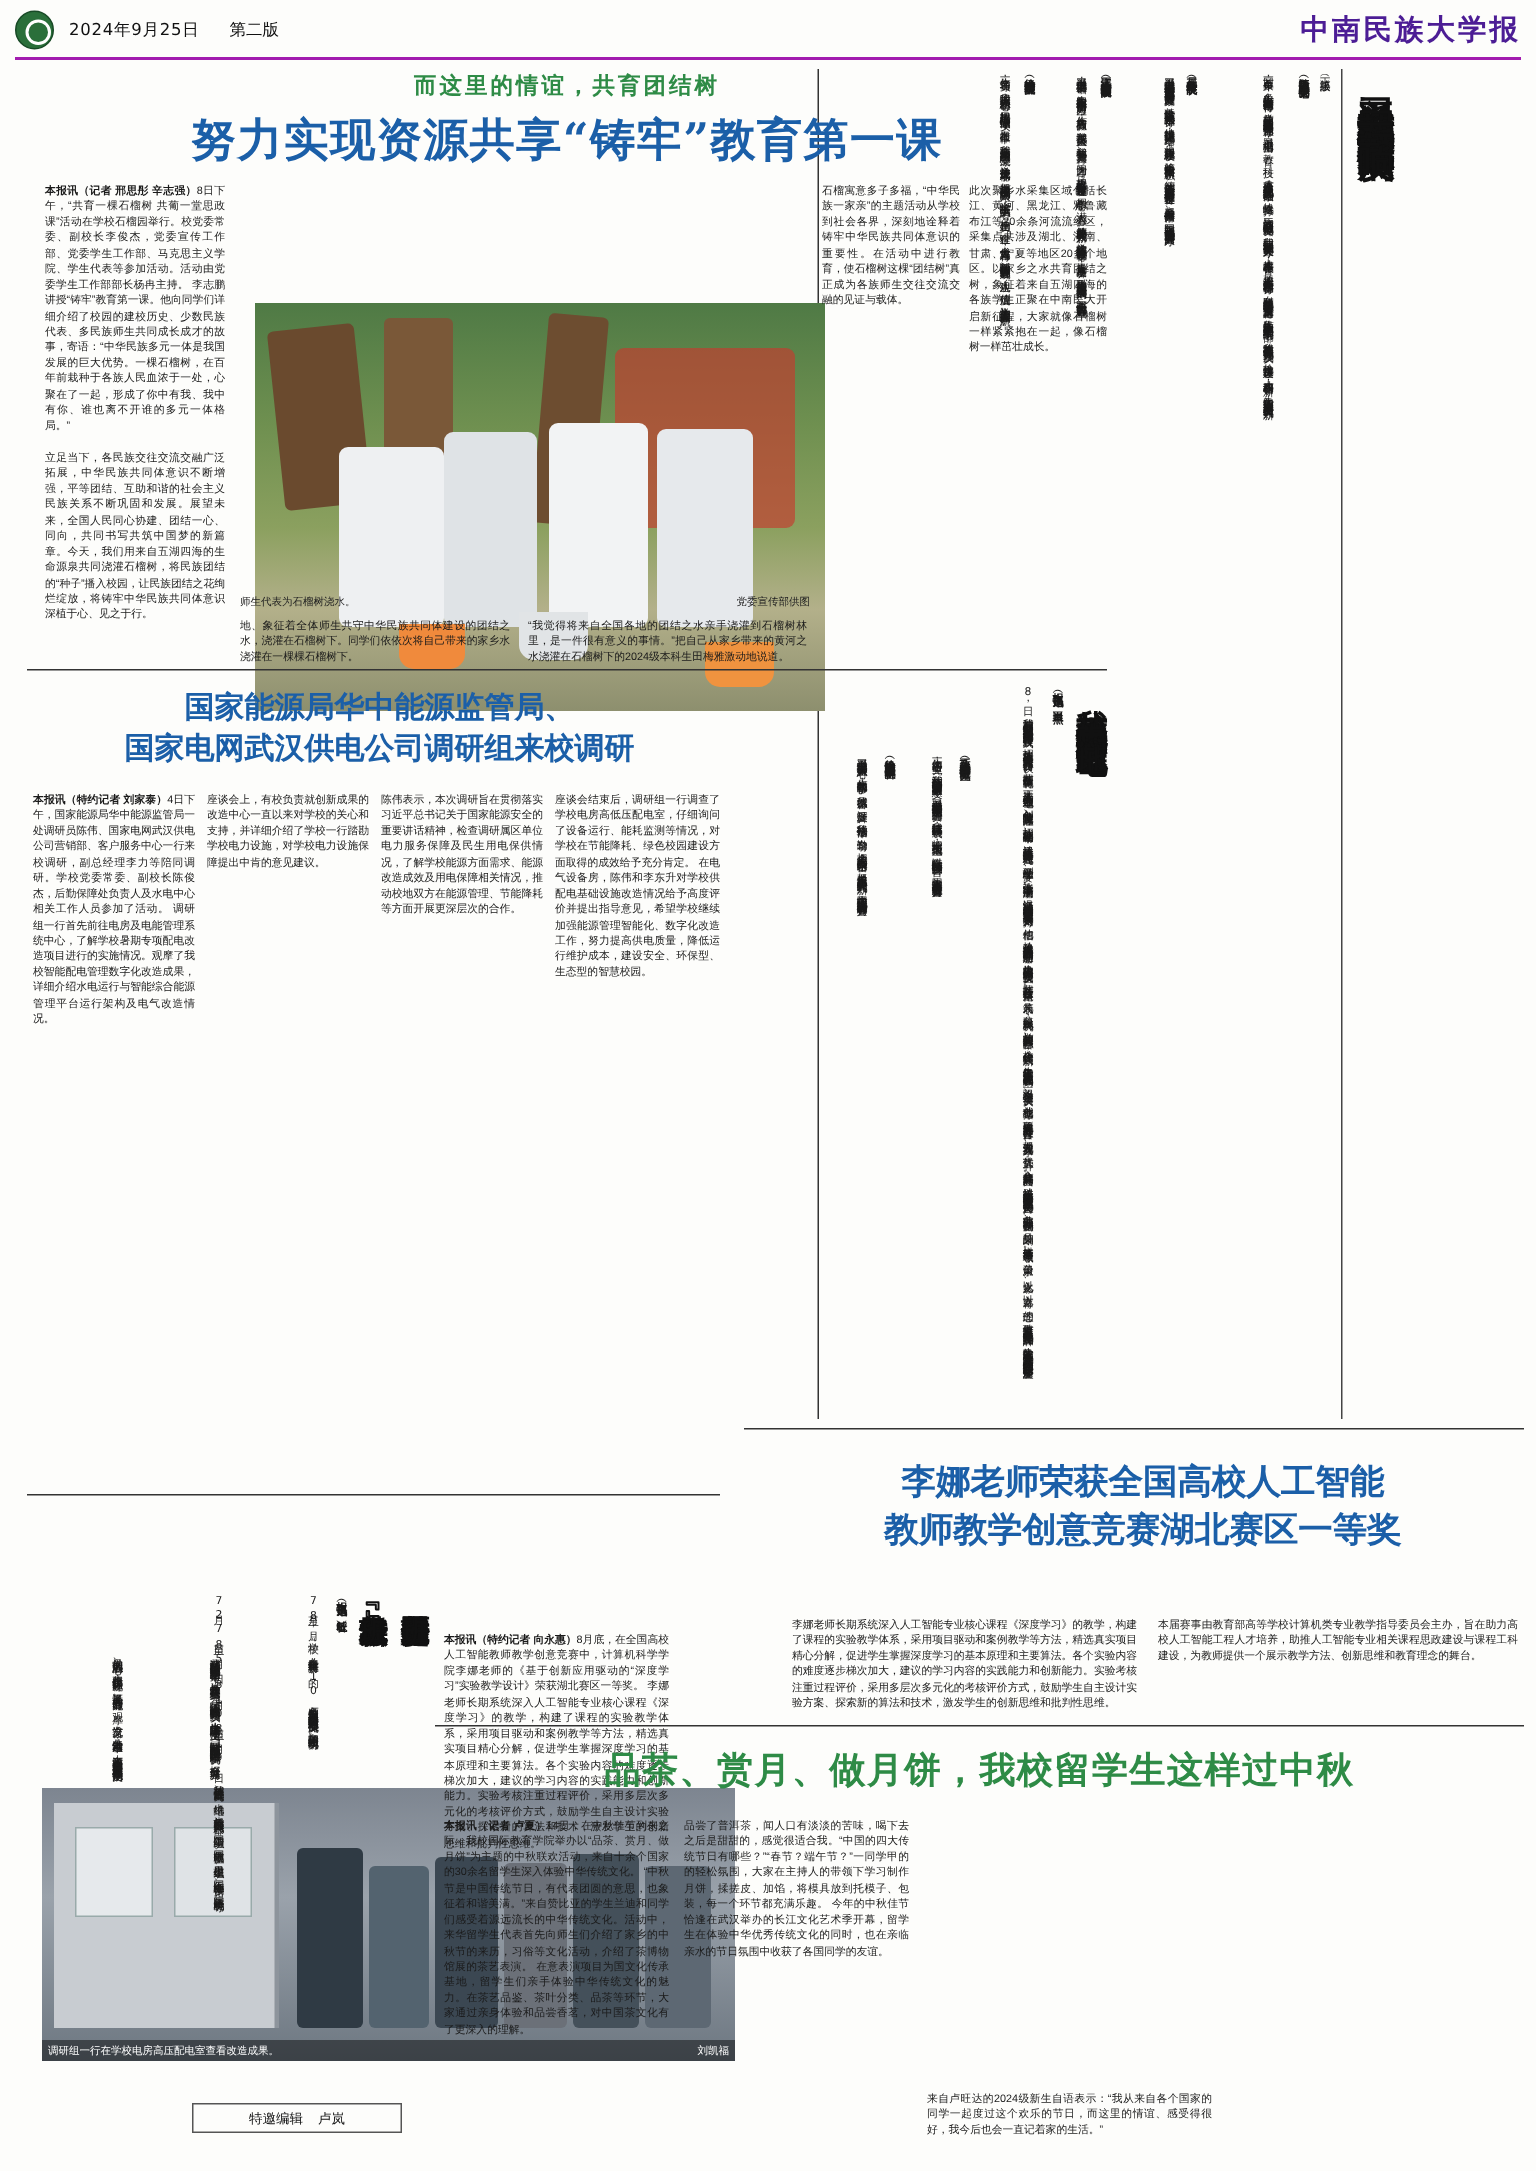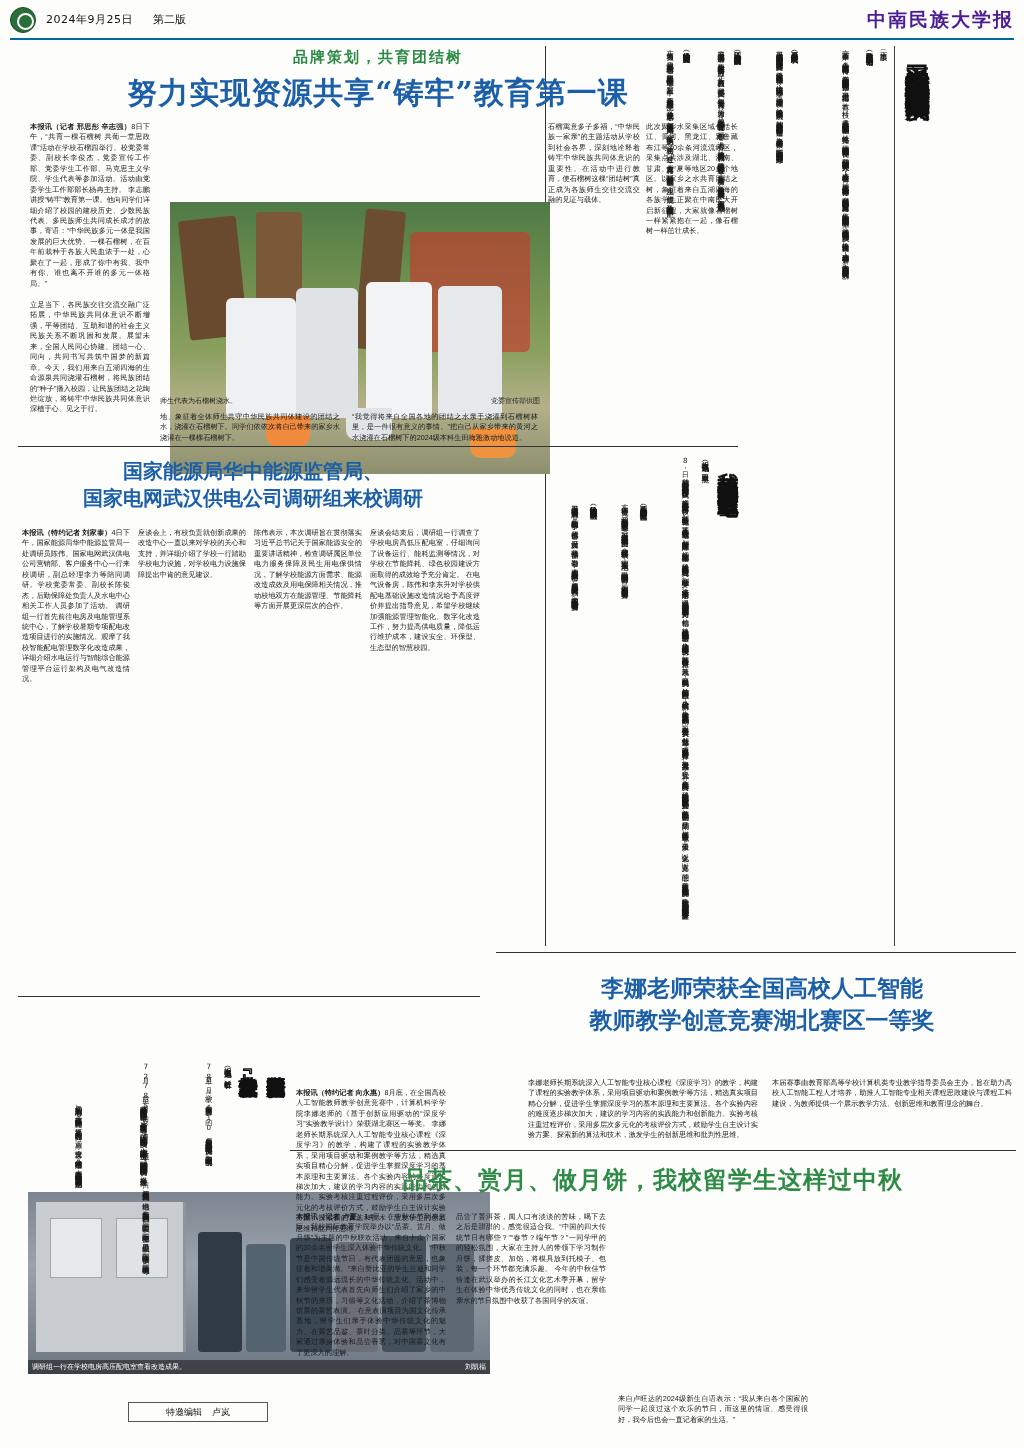--- a/index.html
+++ b/index.html
@@ -8,21 +8,21 @@
     width:1024px; height:1447px;
     background:#fdfdfb;
     font-family:"DejaVu Sans","Liberation Sans",sans-serif;
     color:#111;
     position:relative;
     overflow:hidden;
   }
   .page { width:1024px; height:1447px; position:relative; padding:6px 10px 0 10px; }
 
   
-  .masthead { display:flex; align-items:center; border-bottom:2px solid #0369a1; padding-bottom:5px; height:34px; }
+  .masthead { display:flex; align-items:center; border-bottom:2px solid #a21caf; padding-bottom:5px; height:34px; }
   .logo {
     width:26px; height:26px; border-radius:50%;
     background:#2a6f3a; position:relative; flex:0 0 auto;
     border:1px solid #184a26;
   }
   .logo:after{
     content:""; position:absolute; left:50%; top:50%; width:13px; height:13px;
     margin:-6.5px 0 0 -6.5px; border-radius:50%; border:2px solid #fff;
   }
   .mast-date { font-size:11px; margin-left:10px; letter-spacing:.5px; color:#111; }
@@ -112,21 +112,21 @@
       <div style="width:15px;" class="vcol vhead">王致林（化学与材料科学学院博士研究生）：</div>
       <div style="width:28px;" class="vcol">作为一名博士研究生，我深刻体会到科技创新对国家发展的重要意义。习近平总书记的重要讲话让我明白了肩上的责任。我将继续深耕科研一线，把论文写在祖国大地上，以实际行动践行科技报国的誓言，为国家高水平科技自立自强贡献青春力量。</div>
       <div style="width:15px;" class="vcol vhead">徐怡立（民族学与社会学学院本科生）：</div>
       <div style="width:28px;" class="vcol">习近平总书记的重要讲话振奋人心，作为新时代的青年学子，我倍感振奋、深受鼓舞。我将珍惜韶华、勤奋学习，把个人成长与国家发展紧密结合，努力成长为担当民族复兴大任的时代新人，为中国式现代化建设贡献自己的青春和力量。</div>
     </div>
   </div>
 
   <div class="sep" style="right:478px; top:46px; width:1px; height:900px;"></div>
 
   <div class="blk" style="left:18px; top:48px; width:720px;">
-    <div class="kicker">品牌策划，共育团结树</div>
+    <div class="kicker">而这里的情谊，共育团结树</div>
     <div class="hl-main" style="font-size:30px; margin-top:6px; letter-spacing:1px;">努力实现资源共享“铸牢”教育第一课</div>
   </div>
 
   <div class="blk body-col" style="left:30px; top:122px; width:120px; height:290px; column-count:1;">
     <span class="lead">本报讯（记者 邢思彤 辛志强）</span><span>8日下午，“共育一棵石榴树 共葡一堂思政课”活动在学校石榴园举行。校党委常委、副校长李俊杰，党委宣传工作部、党委学生工作部、马克思主义学院、学生代表等参加活动。活动由党委学生工作部部长杨冉主持。</span>
     <span>李志鹏讲授“铸牢”教育第一课。他向同学们详细介绍了校园的建校历史、少数民族代表、多民族师生共同成长成才的故事，寄语：“中华民族多元一体是我国发展的巨大优势。一棵石榴树，在百年前栽种于各族人民血浓于一处，心聚在了一起，形成了你中有我、我中有你、谁也离不开谁的多元一体格局。”</span>
   </div>
   <div class="blk body-col" style="left:30px; top:300px; width:120px; height:130px;">
     <span>立足当下，各民族交往交流交融广泛拓展，中华民族共同体意识不断增强，平等团结、互助和谐的社会主义民族关系不断巩固和发展。展望未来，全国人民同心协建、团结一心、同向，共同书写共筑中国梦的新篇章。今天，我们用来自五湖四海的生命源泉共同浇灌石榴树，将民族团结的“种子”播入校园，让民族团结之花绚烂绽放，将铸牢中华民族共同体意识深植于心、见之于行。</span>
   </div>

